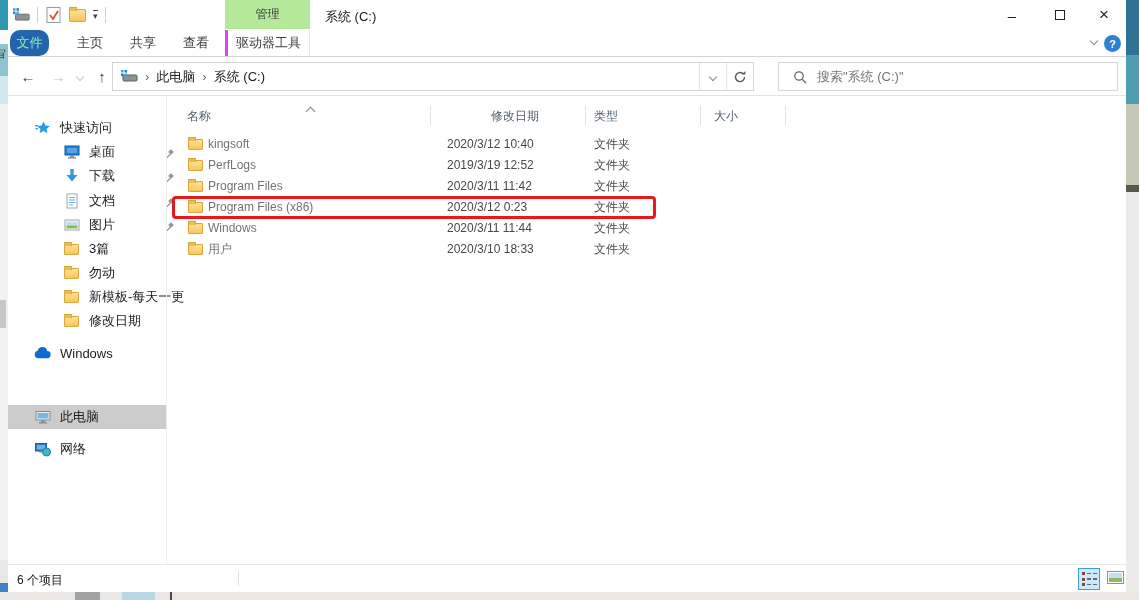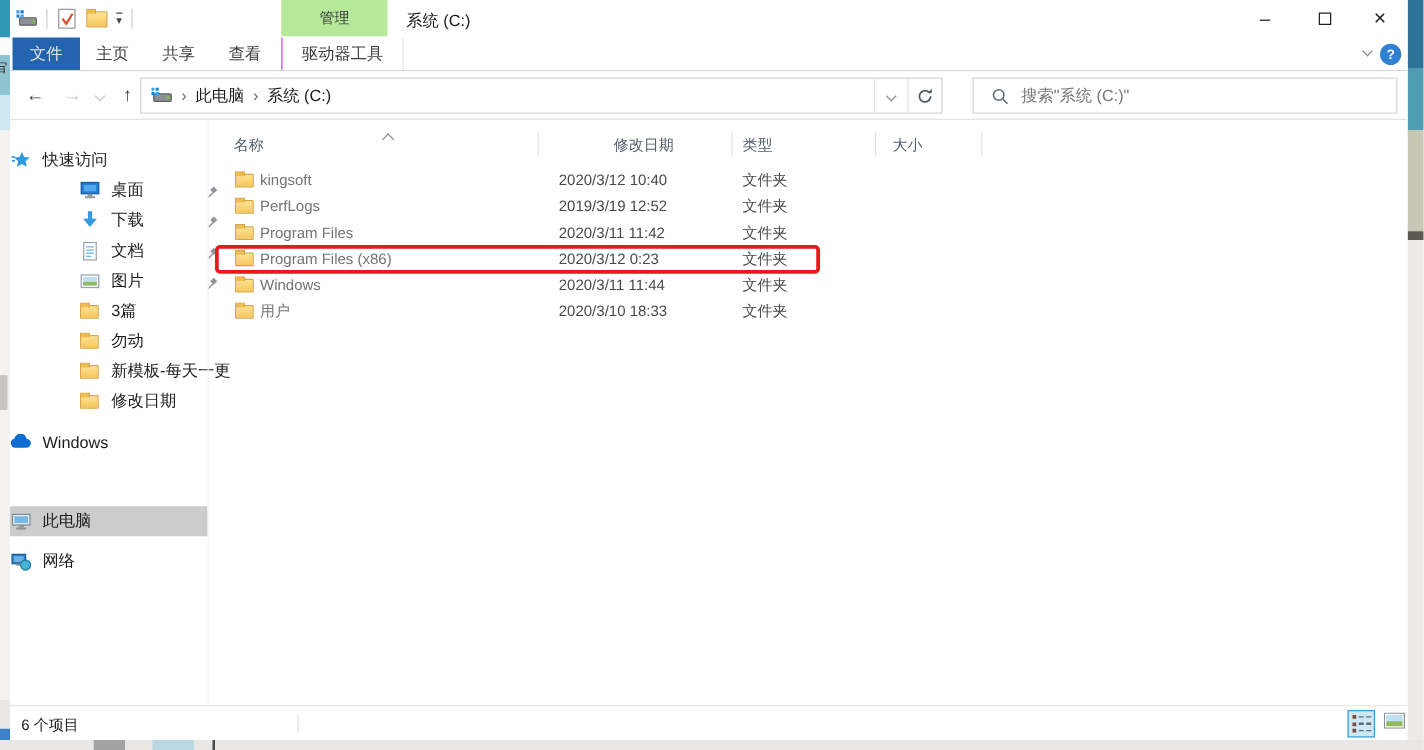--- a/index.html
+++ b/index.html
@@ -27,25 +27,25 @@
   .win-title { position:absolute; left:317px; top:8px; font-size:13px; color:#1b1b1b; }
   .ctl { position:absolute; top:0; width:36px; height:30px; display:flex; align-items:center; justify-content:center; color:#222; }
   .ctl-min { left:986px; font-size:15px; }
   .ctl-max { left:1034px; }
   .maxbox { width:10px; height:10px; border:1px solid #222; display:inline-block; }
   .ctl-close { left:1078px; font-size:17px; }
 
   
   .tabrow { position:absolute; left:0; top:30px; width:100%; height:27px; border-bottom:1px solid #d5d5d5; background:#fff; }
   .tab { position:absolute; top:0; height:26px; display:flex; align-items:center; justify-content:center; font-size:13px; color:#3f3f3f; }
-  .tab-file { left:2px; width:54px; height:26px; background:#2464ae; color:#e5e5e5; }
+  .tab-file { left:2px; width:39px; height:26px; background:#2464ae; color:#86efac;border-radius:10px; }
   .tab-home { left:58px; width:48px;text-align:center; }
   .tab-share{ left:111px; width:48px; }
   .tab-view { left:164px; width:48px; }
-  .tab-drive{ left:217px; width:98px; border-left:1px solid #d946ef; border-right:1px solid #e4e4e4; }
+  .tab-drive{ left:217px; width:85px; border-left:3px solid #d946ef; border-right:1px solid #e4e4e4; }
   .chev { display:inline-block; width:6px; height:6px; border-right:1.6px solid #8a8a8a; border-bottom:1.6px solid #8a8a8a; transform:rotate(45deg); }
   .ribbon-collapse { position:absolute; left:1083px; top:8px; }
   .help-btn { position:absolute; left:1096px; top:5px; width:17px; height:17px; border-radius:50%;
               background:#2f80d0; color:#fff; font-size:11px; font-weight:bold; display:flex; align-items:center; justify-content:center; }
 
   
   .navrow { position:absolute; left:0; top:57px; width:100%; height:39px; border-bottom:1px solid #e3e3e3; background:#fff; }
   .navbtn { position:absolute; top:0; height:39px; display:flex; align-items:center; justify-content:center; font-size:15px; }
   .nb-back { left:8px;  width:24px; color:#3b3b3b; }
   .nb-fwd  { left:38px; width:24px; color:#c6c6c6; }
@@ -62,21 +62,21 @@
   .search-box { position:absolute; left:770px; top:5px; width:340px; height:29px; border:1px solid #d6d6d6;
                 display:flex; align-items:center; gap:9px; padding-left:12px; }
   .search-box input { border:none; outline:none; flex:1; font-size:13px; font-family:inherit; color:#333; background:transparent; }
   .search-box input::placeholder { color:#767676; }
 
   
   .sidebar { position:absolute; left:0; top:96px; width:158px; height:468px; background:#fff; }
   .v-divider { position:absolute; left:158px; top:96px; width:1px; height:468px; background:#efefef; }
   .sn { position:absolute; left:0; width:158px; height:24px; display:flex; align-items:center; gap:9px;
         font-size:13px; color:#1c1c1c; white-space:nowrap; overflow:hidden; }
-  .l0 { } .l1 { padding-left:37px;margin-left:18px; }
+  .l0 { padding-left:26px; } .l1 { padding-left:37px;margin-left:18px; }
   .sel { background:#cccccc; }
   .ic { width:17px; height:16px; display:inline-flex; align-items:center; justify-content:center; flex:0 0 auto; }
   .pin { position:absolute; right:9px; top:7px; }
 
   
   .fi { position:relative; display:inline-block; width:15px; height:11px;
         background:linear-gradient(#fde293,#f6c75d); border:1px solid #dca63e; border-radius:1px; }
   .fi::before { content:""; position:absolute; top:-3px; left:-1px; width:6px; height:3px;
         background:#eebd52; border:1px solid #dca63e; border-bottom:none; border-radius:1px 1px 0 0; }
   .fi-big { width:18px; height:13px; }

